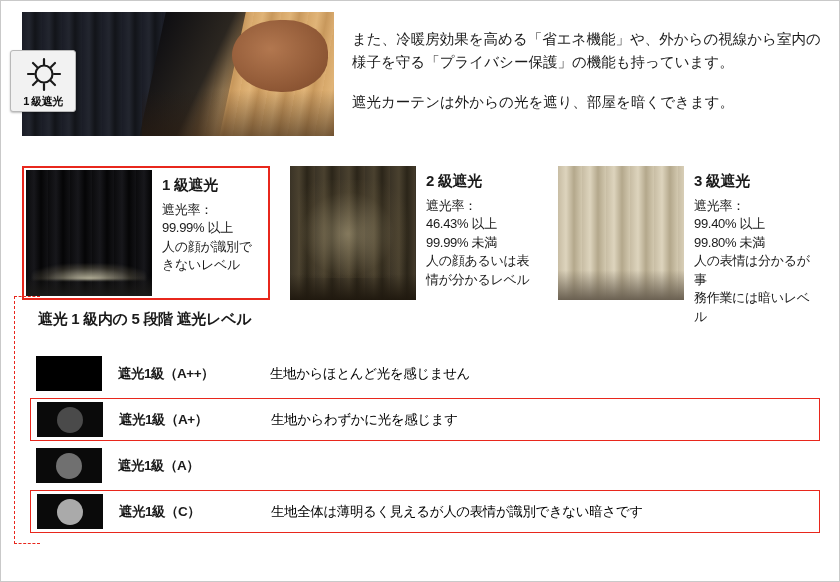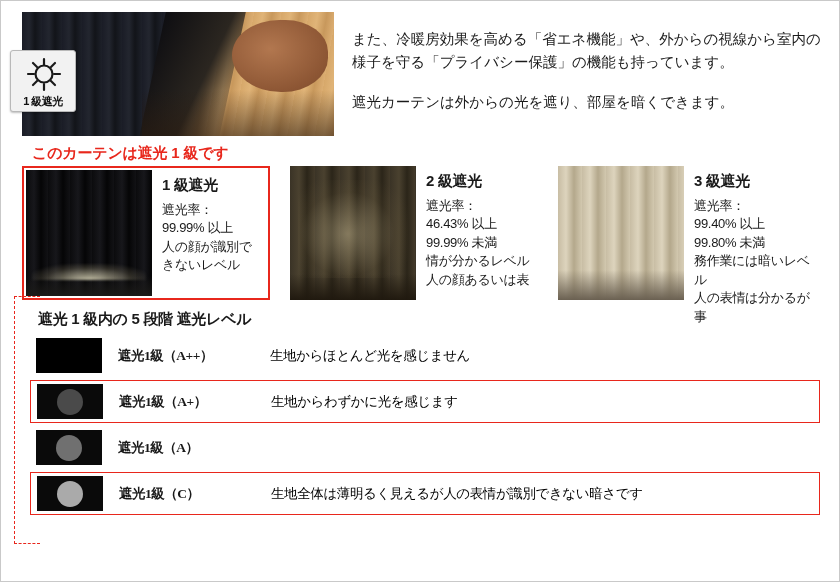--- a/index.html
+++ b/index.html
@@ -227,23 +227,22 @@
   .levels-head {
     position: absolute;
     left: 38px; top: 310px;
     font-size: 15px;
     font-weight: bold;
     letter-spacing: -0.3px;
   }
 
   .levels {
     position: absolute;
-    left: 30px; top: 334px;
+    left: 30px; top: 352px;
     width: 790px;
-    font-family: Liberation Serif, serif;
   }
   .level-row {
     position: relative;
     height: 43px;
     margin-bottom: 3px;
   }
   .level-row.boxed {
     border: 1.5px solid #e8271c;
     padding-left: 23px;
   }
@@ -328,21 +327,20 @@
       <circle cx="33" cy="20" r="8.5" fill="none" stroke="#1a1a1a" stroke-width="2.2"></circle>
     </svg>
     <div class="badge-label">1 級遮光</div>
   </div>
 
   <div class="intro">
     <p>また、冷暖房効果を高める「省エネ機能」や、外からの視線から室内の様子を守る「プライバシー保護」の機能も持っています。</p>
     <p>遮光カーテンは外からの光を遮り、部屋を暗くできます。</p>
   </div>
 
-  <div class="red-caption">このカーテンは遮光 1 級です</div>
 
   <div class="grades">
 
     <div class="grade grade-1 selected">
       <div class="grade-inner">
         <div class="grade-img img-a"></div>
         <div class="grade-text">
           <p class="grade-title">1 級遮光</p>
           <p class="grade-line">遮光率：</p>
           <p class="grade-line">99.99% 以上</p>
@@ -353,36 +351,36 @@
     </div>
 
     <div class="grade grade-2">
       <div class="grade-inner">
         <div class="grade-img img-b"></div>
         <div class="grade-text">
           <p class="grade-title">2 級遮光</p>
           <p class="grade-line">遮光率：</p>
           <p class="grade-line">46.43% 以上</p>
           <p class="grade-line">99.99% 未満</p>
+          <p class="grade-line">人の顔あるいは表</p>
           <p class="grade-line">情が分かるレベル</p>
-          <p class="grade-line">人の顔あるいは表</p>
         </div>
       </div>
     </div>
 
     <div class="grade grade-3">
       <div class="grade-inner">
         <div class="grade-img img-c"></div>
         <div class="grade-text">
           <p class="grade-title">3 級遮光</p>
           <p class="grade-line">遮光率：</p>
           <p class="grade-line">99.40% 以上</p>
           <p class="grade-line">99.80% 未満</p>
+          <p class="grade-line">人の表情は分かるが事</p>
           <p class="grade-line">務作業には暗いレベル</p>
-          <p class="grade-line">人の表情は分かるが事</p>
         </div>
       </div>
     </div>
   </div>
 
   <div class="connector"></div>
 
   <div class="levels-head">遮光 1 級内の 5 段階 遮光レベル</div>
 
   <div class="levels">

